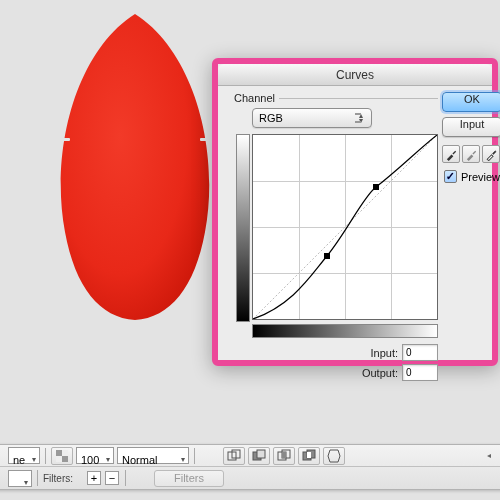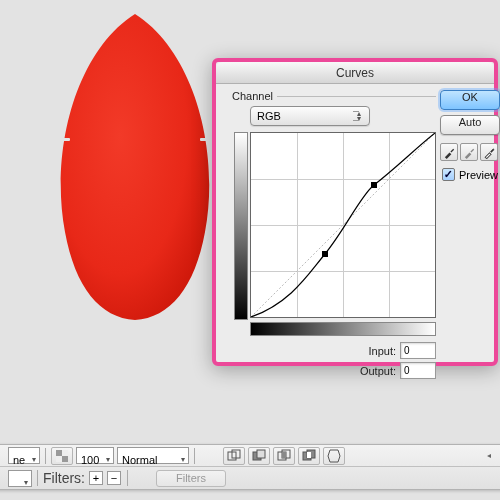--- a/index.html
+++ b/index.html
@@ -3,21 +3,21 @@
 <meta charset="utf-8">
 <style>
 *{margin:0;padding:0;box-sizing:border-box;font-family:"Lucida Grande",Arial,sans-serif;font-size:11px}
 body{width:500px;height:500px;background:#e3e3e3;position:relative;overflow:hidden}
 
 
 .red-shape{position:absolute;left:55px;top:12px;width:160px;height:310px;z-index:1}
 .red-shape svg{width:100%;height:100%}
 
 
-.dialog{position:absolute;left:212px;top:58px;width:286px;height:308px;background:#ececec;border:4px solid #ec4899;border-radius:6px;box-shadow:0 4px 20px rgba(0,0,0,.3);z-index:2}
+.dialog{position:absolute;left:212px;top:58px;width:286px;height:308px;background:#ececec;border:6px solid #ec4899;border-radius:6px;box-shadow:0 4px 20px rgba(0,0,0,.3);z-index:2}
 .titlebar{height:22px;background:linear-gradient(#f8f8f8,#d6d6d6);border-bottom:1px solid #b0b0b0;border-radius:6px 6px 0 0;display:flex;align-items:center;justify-content:center;position:relative}
 .titlebar span{font-size:12px;color:#333}
 
 .dlg-body{padding:6px 16px;display:flex}
 .left-col{width:205px}
 .right-col{width:62px;padding-left:4px}
 
 .channel-row{display:flex;align-items:center;margin-bottom:4px}
 .channel-label{font-size:11px;color:#222;margin-right:2px}
 .channel-line{flex:1;height:1px;background:#bbb;margin-left:2px}
@@ -52,21 +52,21 @@
 .bottom{position:absolute;left:-60px;bottom:10px;width:580px;z-index:3}
 .tb{background:linear-gradient(#f3f3f3,#e1e1e1);border:1px solid #b2b2b2;box-shadow:0 1px 3px rgba(0,0,0,.2)}
 .tb-row{height:22px;display:flex;align-items:center;padding:0 4px;gap:3px}
 .tb-row.top{border-bottom:1px solid #c0c0c0}
 .sep{width:1px;height:16px;background:#aaa;margin:0 2px}
 .small-dd{height:17px;background:#fff;border:1px solid #999;display:flex;align-items:center;padding:8px 14px 0 4px;position:relative;font-size:10px}
 .small-dd::after{content:"▾";position:absolute;right:3px;font-size:8px;color:#555}
 .icon-btn{width:22px;height:18px;border:1px solid #b4b4b4;background:linear-gradient(#f6f6f6,#e4e4e4);border-radius:2px;display:flex;align-items:center;justify-content:center}
 .icon-btn svg{width:14px;height:14px}
 .combine-btn{width:70px;height:17px;border:1px solid #bbb;background:linear-gradient(#f2f2f2,#e6e6e6);color:#999;font-size:10px;display:flex;align-items:center;justify-content:center;border-radius:3px}
-.filters-label{font-size:14px;color:#444;margin-right:1px}
+.filters-label{font-size:10px;color:#444;margin-right:11px}
 .pm-btn{width:14px;height:14px;border:1px solid #999;background:#fff;font-size:10px;display:flex;align-items:center;justify-content:center;margin-right:1px}
 .collapse2{position:absolute;right:18px;top:3px;width:14px;height:8px}
 .collapse2::before{content:"◂";font-size:8px;color:#666}
 </style>
 </head>
 <body>
 
 <div class="red-shape">
 <svg viewBox="0 0 160 310">
 <defs>
@@ -121,21 +121,21 @@
       <div class="io-row" style="margin-top:3px">
         <label>Output:</label>
         <input class="io-input" value="0" style="">
       </div>
     </div>
     <div class="right-col">
       <div class="dlg-btn ok">
           <span>OK</span>
         </div>
       <div class="dlg-btn">
-          <span>Auto</span>
+          <span>Input</span>
         </div>
       <div class="eyedroppers">
         <div class="eye-btn">
             <svg viewBox="0 0 14 14">
               <path d="M2 12 L7 7 L9 9 L4 14 Z M8 6 L11 3 L12 4 L9 7 Z" fill="#333"></path>
             </svg>
           </div>
         <div class="eye-btn">
             <svg viewBox="0 0 14 14">
               <path d="M2 12 L7 7 L9 9 L4 14 Z M8 6 L11 3 L12 4 L9 7 Z" fill="#888"></path>

